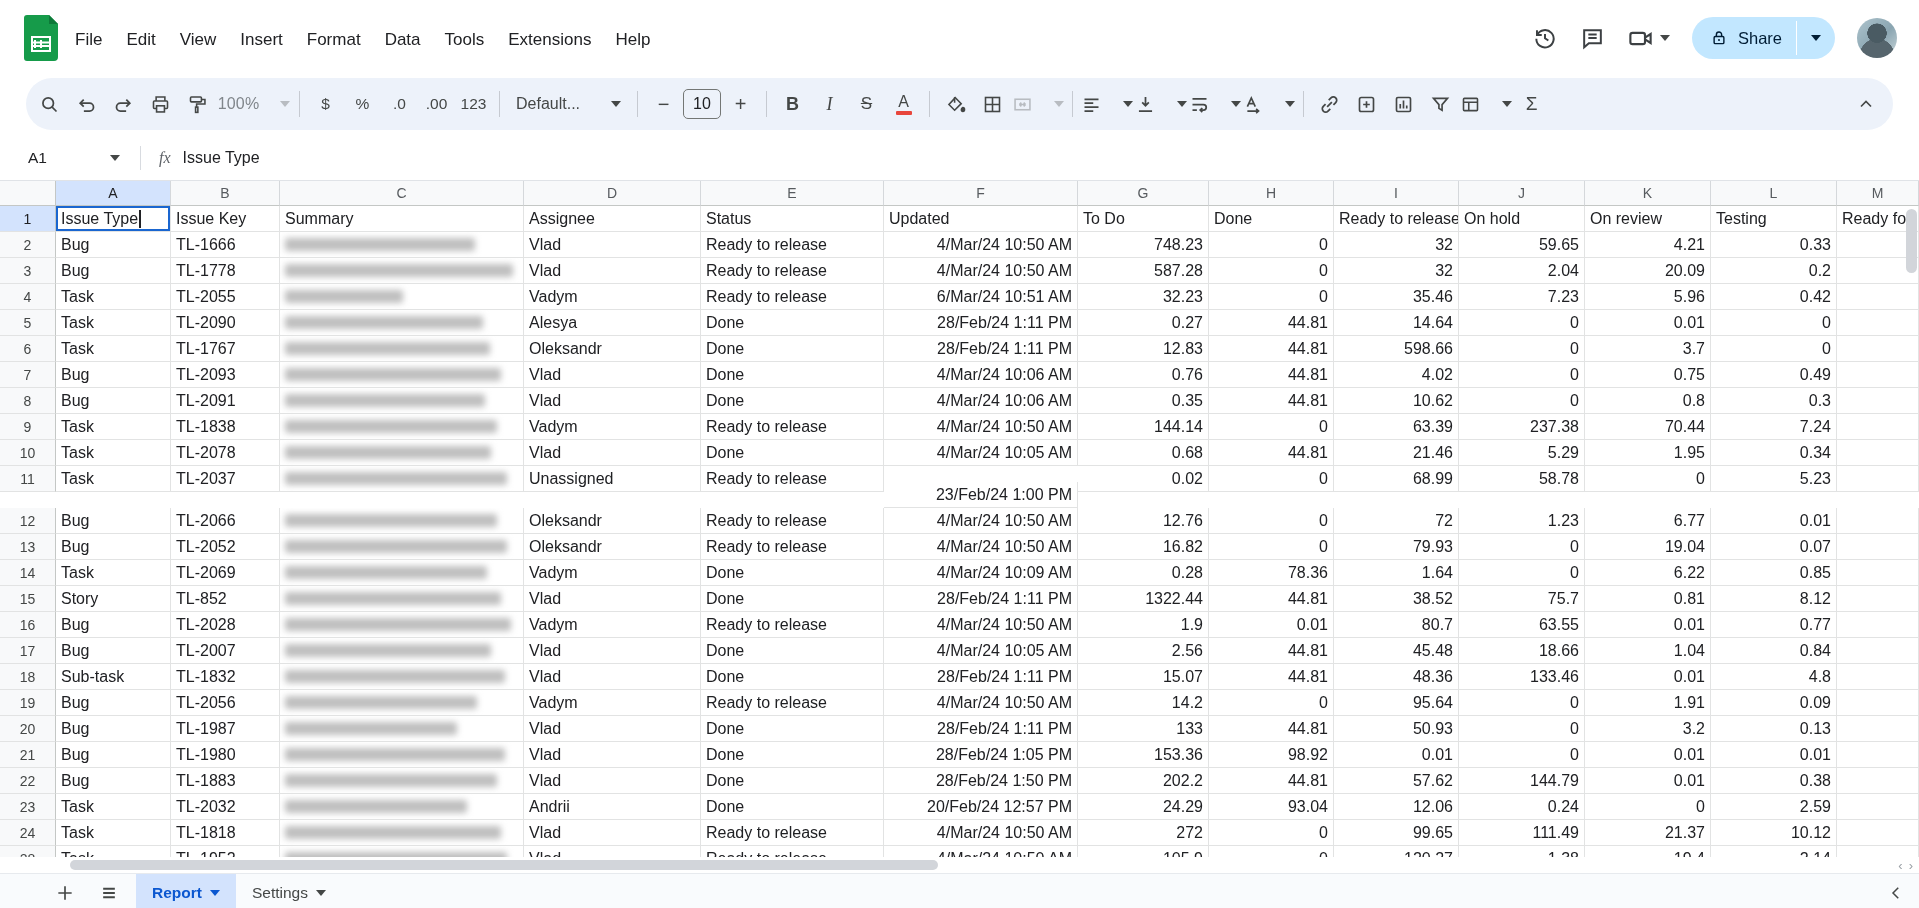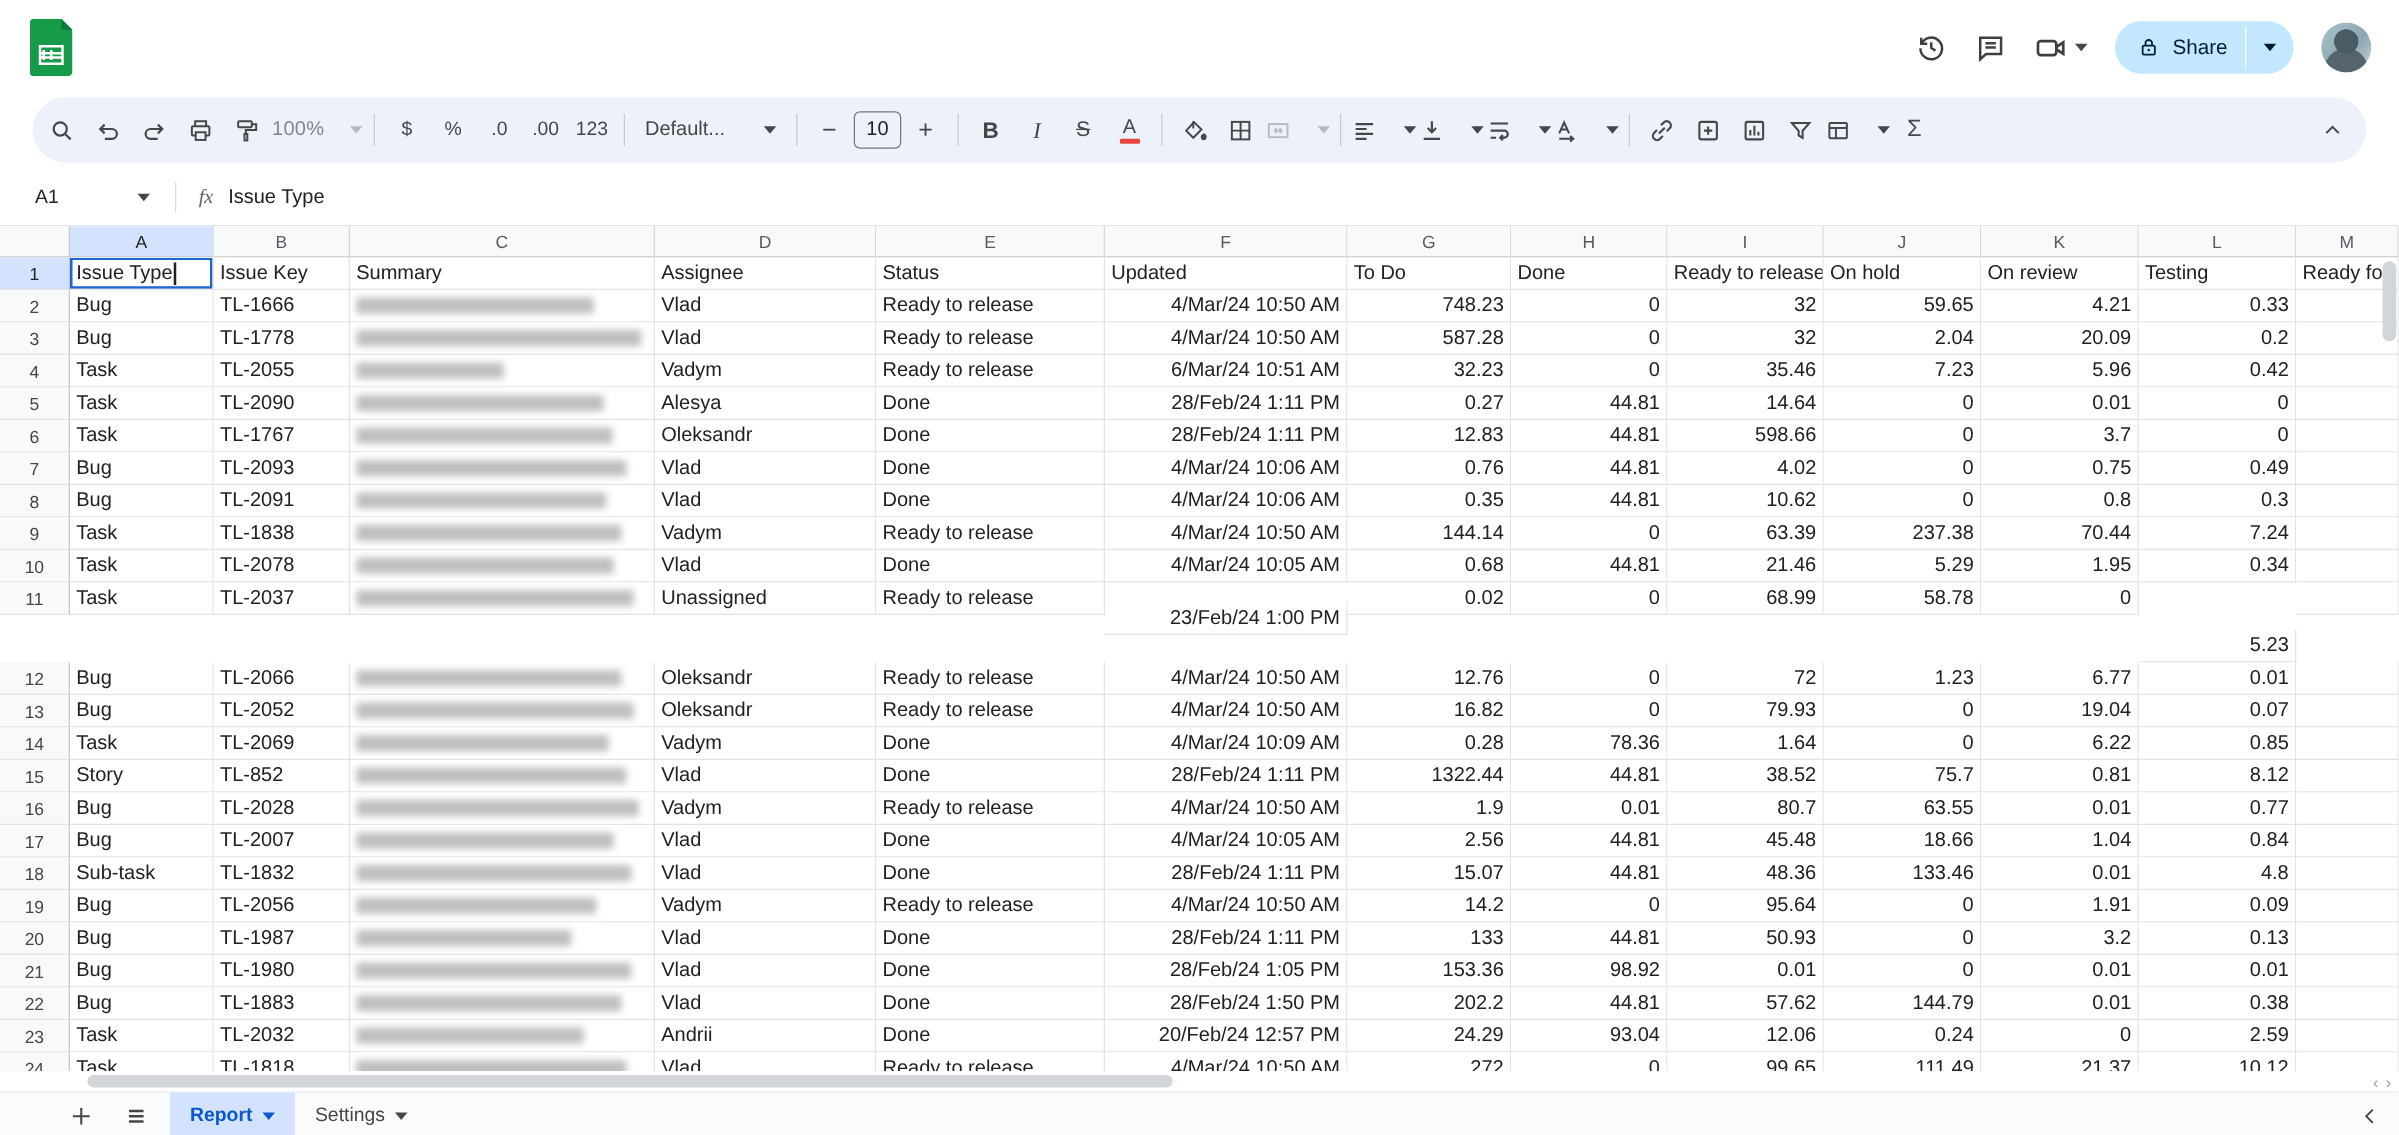--- a/index.html
+++ b/index.html
@@ -93,20 +93,31 @@
 
   <header class="topbar">
     <div class="logo">
       <svg width="34" height="46" viewBox="0 0 34 46">
         <path d="M3 0 h22 l9 9 v33 a4 4 0 0 1 -4 4 H3 a3 3 0 0 1 -3 -3 V3 a3 3 0 0 1 3 -3 z" fill="#169b4a"></path>
         <path d="M25 0 l9 9 h-9 z" fill="#0d7a39"></path>
         <path d="M8 22 h18 v14 H8 z M11 25 v8 M8 27.5 h18 M8 31 h18 M17 25 v8" stroke="#fff" stroke-width="2" fill="none"></path>
       </svg>
     </div>
     <div class="title-block">
+      <nav class="menus">
+          <span>File</span>
+          <span>Edit</span>
+          <span>View</span>
+          <span>Insert</span>
+          <span>Format</span>
+          <span>Data</span>
+          <span>Tools</span>
+          <span>Extensions</span>
+          <span>Help</span>
+        </nav>
     </div>
     <div class="topbar-right">
       <span class="tb-icon">
         <svg width="26" height="26" viewBox="0 0 24 24" fill="none" stroke="#3c4043" stroke-width="1.8">
           <path d="M4.8 9.2 A8 8 0 1 1 4 12.6"></path>
           <path d="M4.6 4.8 v4.4 h4.4"></path>
           <path d="M12 8.2 V12.3 l3.1 2"></path>
         </svg>
       </span>
       <span class="tb-icon">
@@ -529,21 +540,21 @@
           <div class="blurbar" style="width: 222px;"></div>
         </div>
         <div class="cell" style="width: 177px; height: 26px;">Unassigned</div>
         <div class="cell" style="width: 183px; height: 26px;">Ready to release</div>
         <div class="cell num" style="width: 194px; height: 26px; margin-top: 16px;">23/Feb/24 1:00 PM</div>
         <div class="cell num" style="width: 131px; height: 26px;">0.02</div>
         <div class="cell num" style="width: 125px; height: 26px;">0</div>
         <div class="cell num" style="width: 125px; height: 26px;">68.99</div>
         <div class="cell num" style="width: 126px; height: 26px;">58.78</div>
         <div class="cell num" style="width: 126px; height: 26px;">0</div>
-        <div class="cell num" style="width: 126px; height: 26px; margin-top: 38px;">5.23</div>
+        <div class="cell num" style="width: 126px; height: 26px;">5.23</div>
         <div class="cell" style="width: 82px; height: 26px;"></div>
       </div>
       <div class="grid-row">
         <div class="gutter" style="width: 56px; height: 26px;">12</div>
         <div class="cell" style="width: 115px; height: 26px;">Bug</div>
         <div class="cell" style="width: 109px; height: 26px;">TL-2066</div>
         <div class="cell" style="width: 244px; height: 26px;">
           <div class="blurbar" style="width: 212px;"></div>
         </div>
         <div class="cell" style="width: 177px; height: 26px;">Oleksandr</div>

